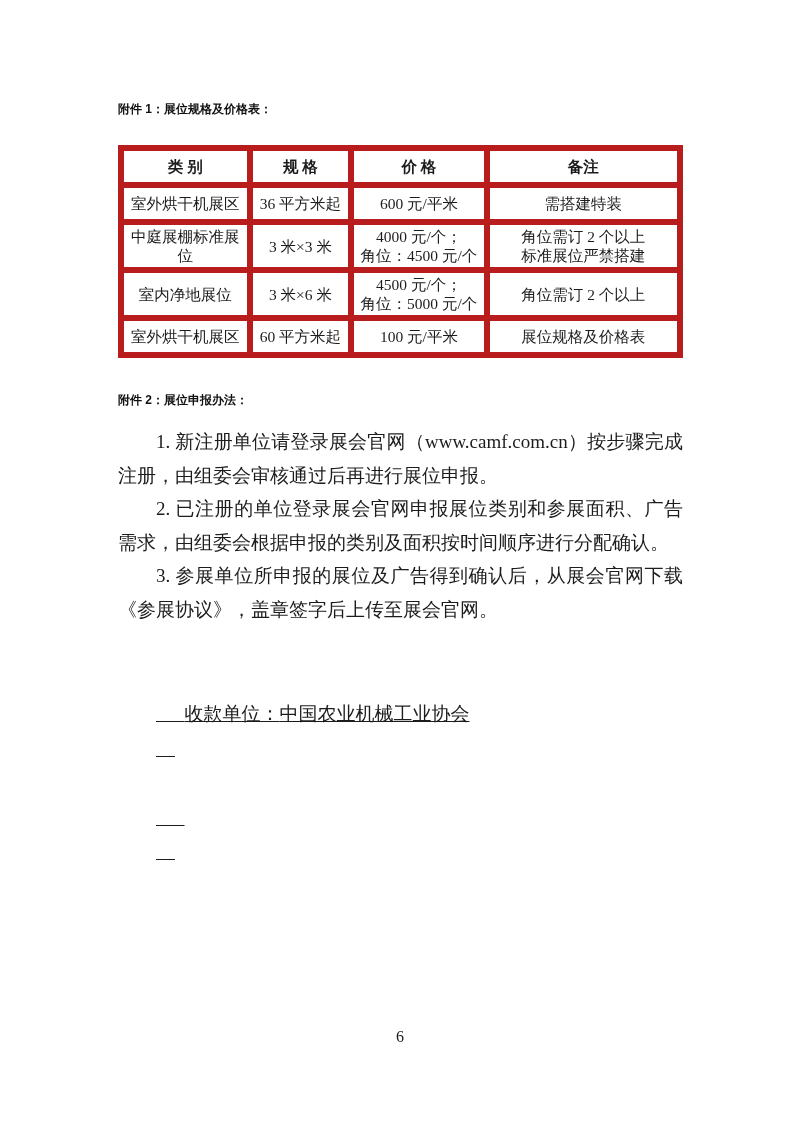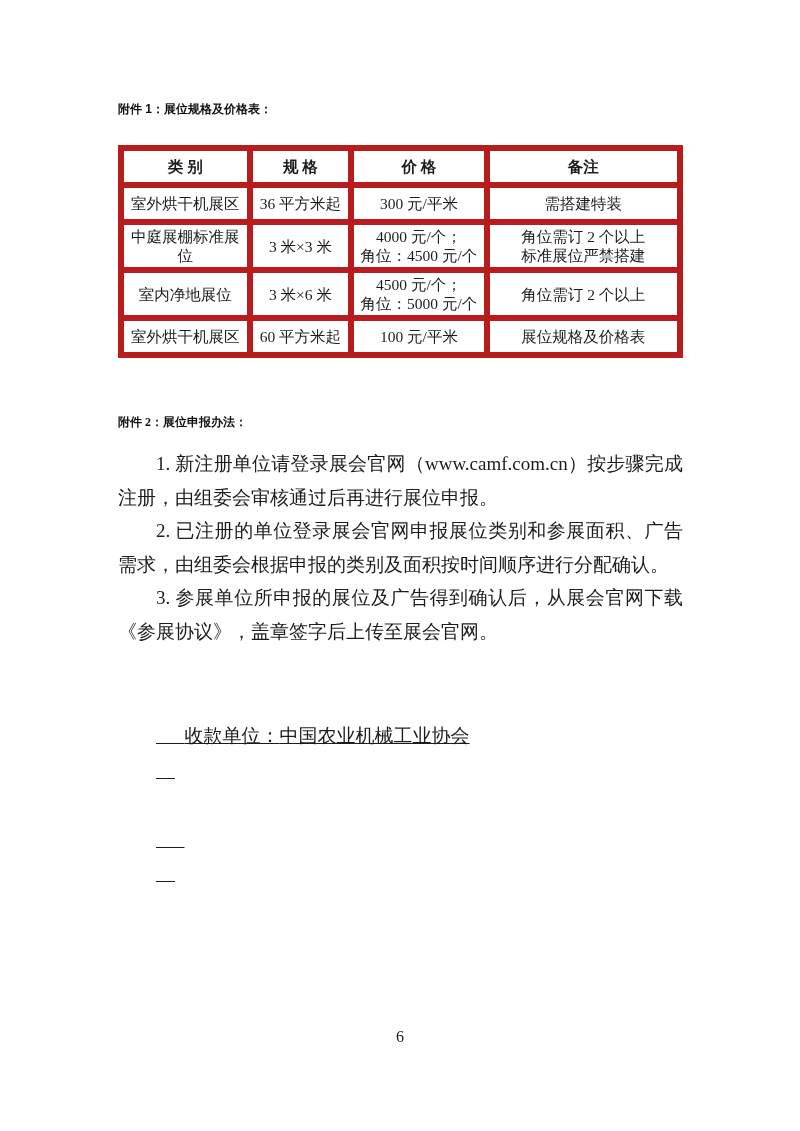--- a/index.html
+++ b/index.html
@@ -39,21 +39,21 @@
     line-height: 19px;
     font-weight: normal;
     overflow: hidden;
   }
   .price-table th { font-weight: bold; }
   .price-table thead tr { height: 37px; }
   .price-table tbody tr:nth-child(1) { height: 37px; }
   .price-table tbody tr:nth-child(2) { height: 42px; margin-top: 44px; }
   .price-table tbody tr:nth-child(3) { height: 42px; padding-left: 48px; }
   .price-table tbody tr:nth-child(4) { height: 37px; }
-  .att2-title { margin-top: 52px; font-family: Liberation Serif, serif; }
+  .att2-title { margin-top: 30px; }
   .paragraphs {
     margin-top: 13px;
     font-size: 19px;
     line-height: 33.6px;
     text-align: justify;
   }
   .paragraphs p { margin: 0; text-indent: 2em; }
   .payment {
     margin-top: 36px;
     margin-left: 38px;
@@ -90,21 +90,21 @@
         <th>类 别</th>
         <th>规 格</th>
         <th>价 格</th>
         <th>备注</th>
       </tr>
     </thead>
     <tbody>
       <tr>
         <td>室外烘干机展区</td>
         <td>36 平方米起</td>
-        <td>300 元/平米</td>
+        <td>600 元/平米</td>
         <td>需搭建特装</td>
       </tr>
       <tr>
         <td>中庭展棚标准展位</td>
         <td>3 米×3 米</td>
         <td>
           <div>4000 元/个；</div>
           <div>角位：4500 元/个</div>
         </td>
         <td>

